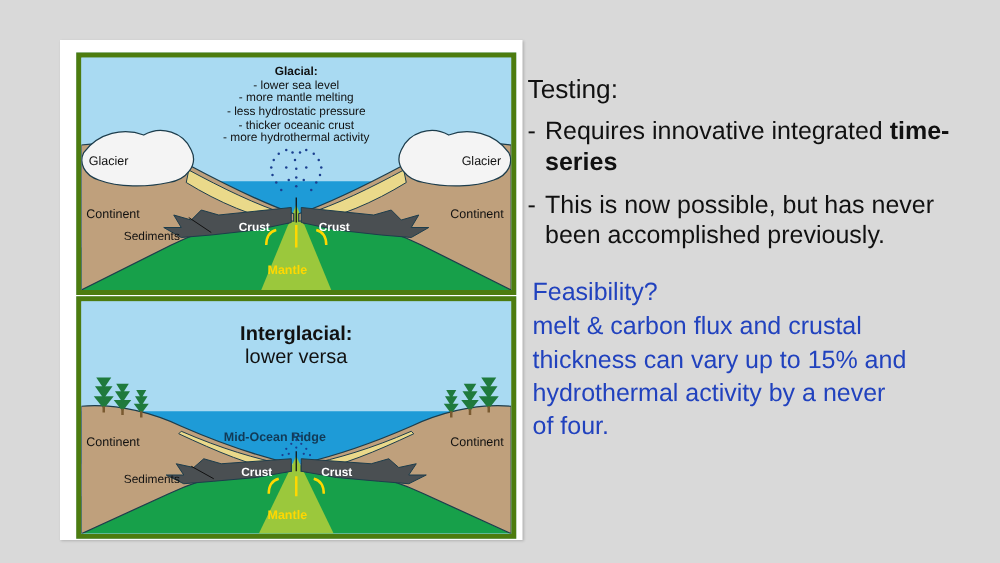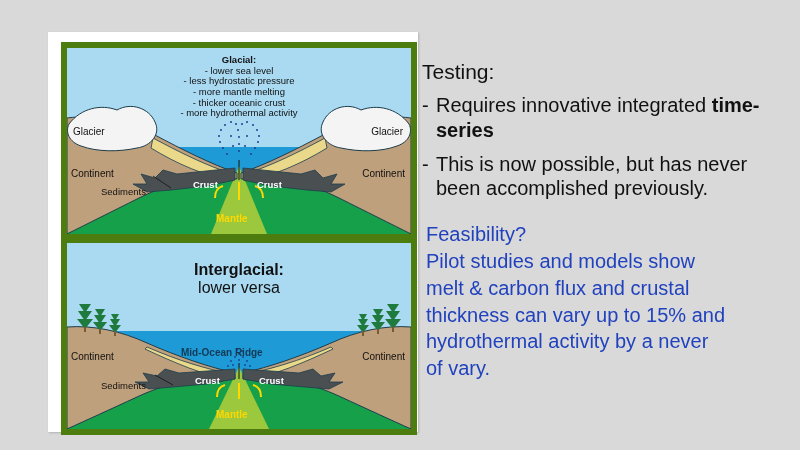--- a/index.html
+++ b/index.html
@@ -12,21 +12,21 @@
   }
 
   
   #figure-card{
     position:absolute;left:48px;top:32px;width:370px;height:400px;
     background:#ffffff;
     box-shadow:1px 1px 2px rgba(0,0,0,.18);
   }
   .panel{
     position:absolute;left:13px;width:344px;
-    border:6px solid #4d7c0f;
+    border:4px solid #4d7c0f;
     overflow:hidden;
     background:#a9daf2;
   }
   #panel-glacial{top:10px;height:186px;}
   #panel-interglacial{top:205px;height:186px;}
 
   .svgwrap{position:absolute;inset:0;}
   .svgwrap svg{display:block;width:100%;height:100%;}
 
   
@@ -118,22 +118,22 @@
         <path d="M2,76 C14,60 34,56 50,62 C64,54 82,60 88,74 C94,86 84,98 70,100 C52,104 30,104 14,98 C2,94 -2,84 2,76 Z" fill="#f4f4f4" stroke="#1d3d4c" stroke-width="1"></path>
         <path d="M342,76 C330,60 310,56 294,62 C280,54 262,60 256,74 C250,86 260,98 274,100 C292,104 314,104 330,98 C342,94 346,84 342,76 Z" fill="#f4f4f4" stroke="#1d3d4c" stroke-width="1"></path>
 
         <line x1="104" y1="140" x2="86" y2="128" stroke="#111" stroke-width="0.8"></line>
       </svg>
     </div>
 
     <div class="blocktext" style="left:62px;top:7px;width:220px;font-size:9.5px;">
       <div class="lbl-title">Glacial:</div>
       <div>- lower sea level</div>
+      <div>- more mantle melting</div>
       <div>- less hydrostatic pressure</div>
-      <div>- more mantle melting</div>
       <div>- thicker oceanic crust</div>
       <div>- more hydrothermal activity</div>
     </div>
 
     <div class="lbl" style="left:6px;top:78px;font-size:10px;">Glacier</div>
     <div class="lbl" style="right:8px;top:78px;font-size:10px;">Glacier</div>
     <div class="lbl" style="left:4px;top:120px;font-size:10px;">Continent</div>
     <div class="lbl" style="right:6px;top:120px;font-size:10px;">Continent</div>
     <div class="lbl" style="left:34px;top:138px;font-size:9.5px;">Sediments</div>
     <div class="lbl lbl-white" style="left:126px;top:131px;font-size:9.5px;">Crust</div>
@@ -238,19 +238,18 @@
     <span class="btxt"><span>Requires innovative integrated </span><span class="bold">time-series</span></span>
   </div>
 
   <div class="bullet">
     <span class="dash">-</span>
     <span class="btxt">This is now possible, but has never been accomplished previously.</span>
   </div>
 
   <div id="feasibility-block">
     <div class="fline">Feasibility?</div>
-    <div class="fline">Pilot studies and models show</div>
     <div class="fline">melt &amp; carbon flux and crustal</div>
     <div class="fline">thickness can vary up to 15% and</div>
     <div class="fline">hydrothermal activity by a never</div>
-    <div class="fline">of vary.</div>
+    <div class="fline">of four.</div>
   </div>
 </div>
 
 </body></html>

